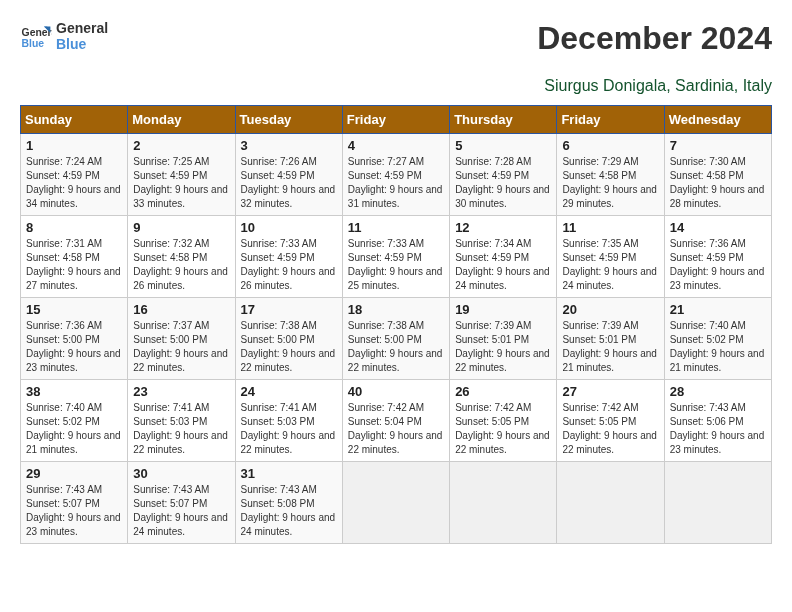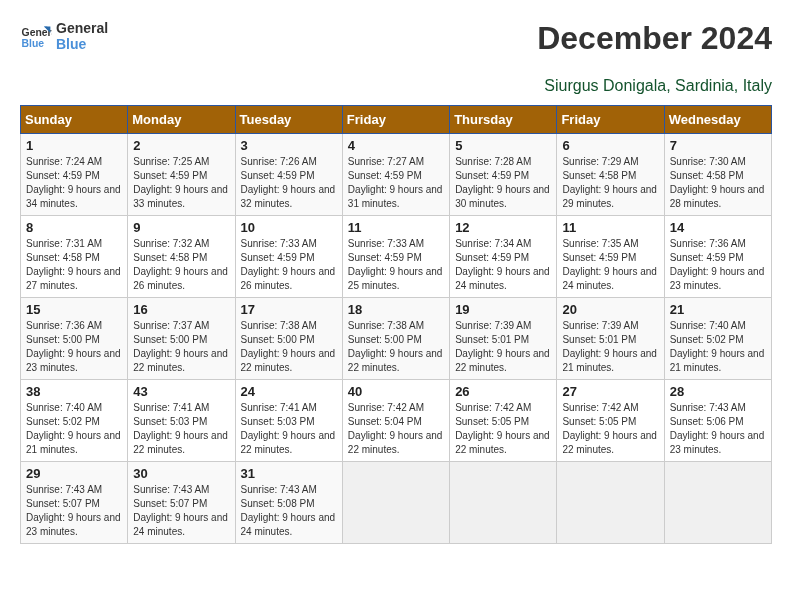--- a/index.html
+++ b/index.html
@@ -295,21 +295,21 @@
       <tr>
         <td>
           <span class="day-number">38</span>
           <div class="day-info">
             Sunrise: 7:40 AM<br>
             Sunset: 5:02 PM<br>
             Daylight: 9 hours and 21 minutes.
           </div>
         </td>
         <td>
-          <span class="day-number">43</span>
+          <span class="day-number">23</span>
           <div class="day-info">
             Sunrise: 7:41 AM<br>
             Sunset: 5:03 PM<br>
             Daylight: 9 hours and 22 minutes.
           </div>
         </td>
         <td>
           <span class="day-number">24</span>
           <div class="day-info">
             Sunrise: 7:41 AM<br>

